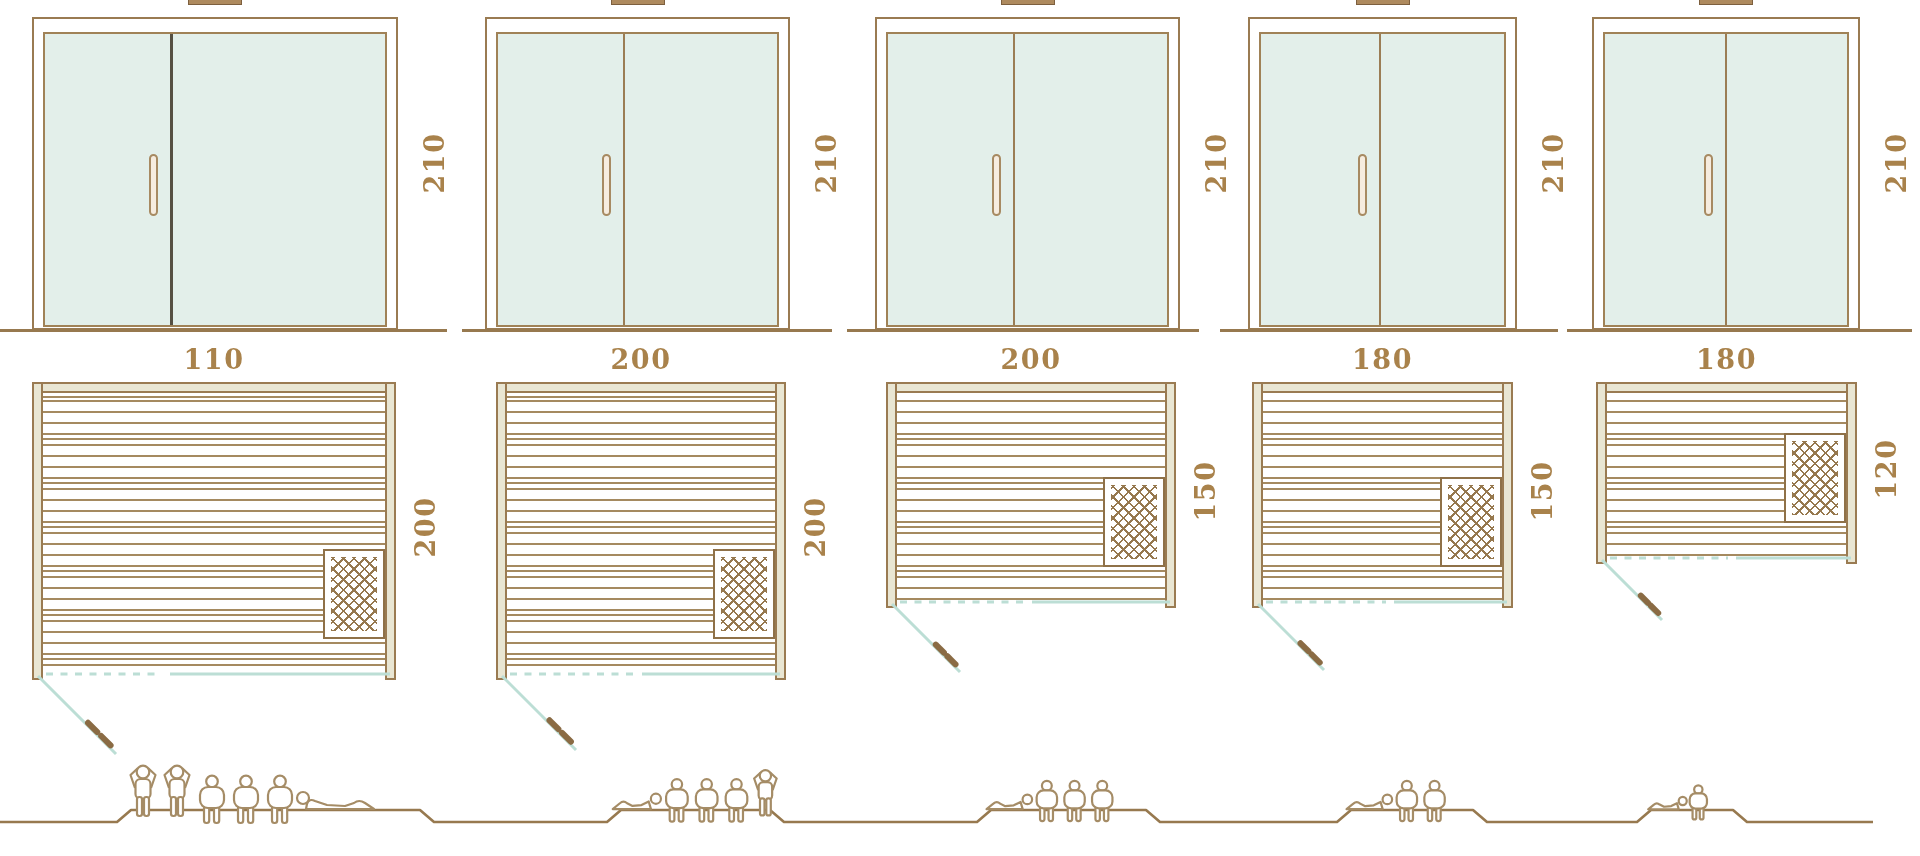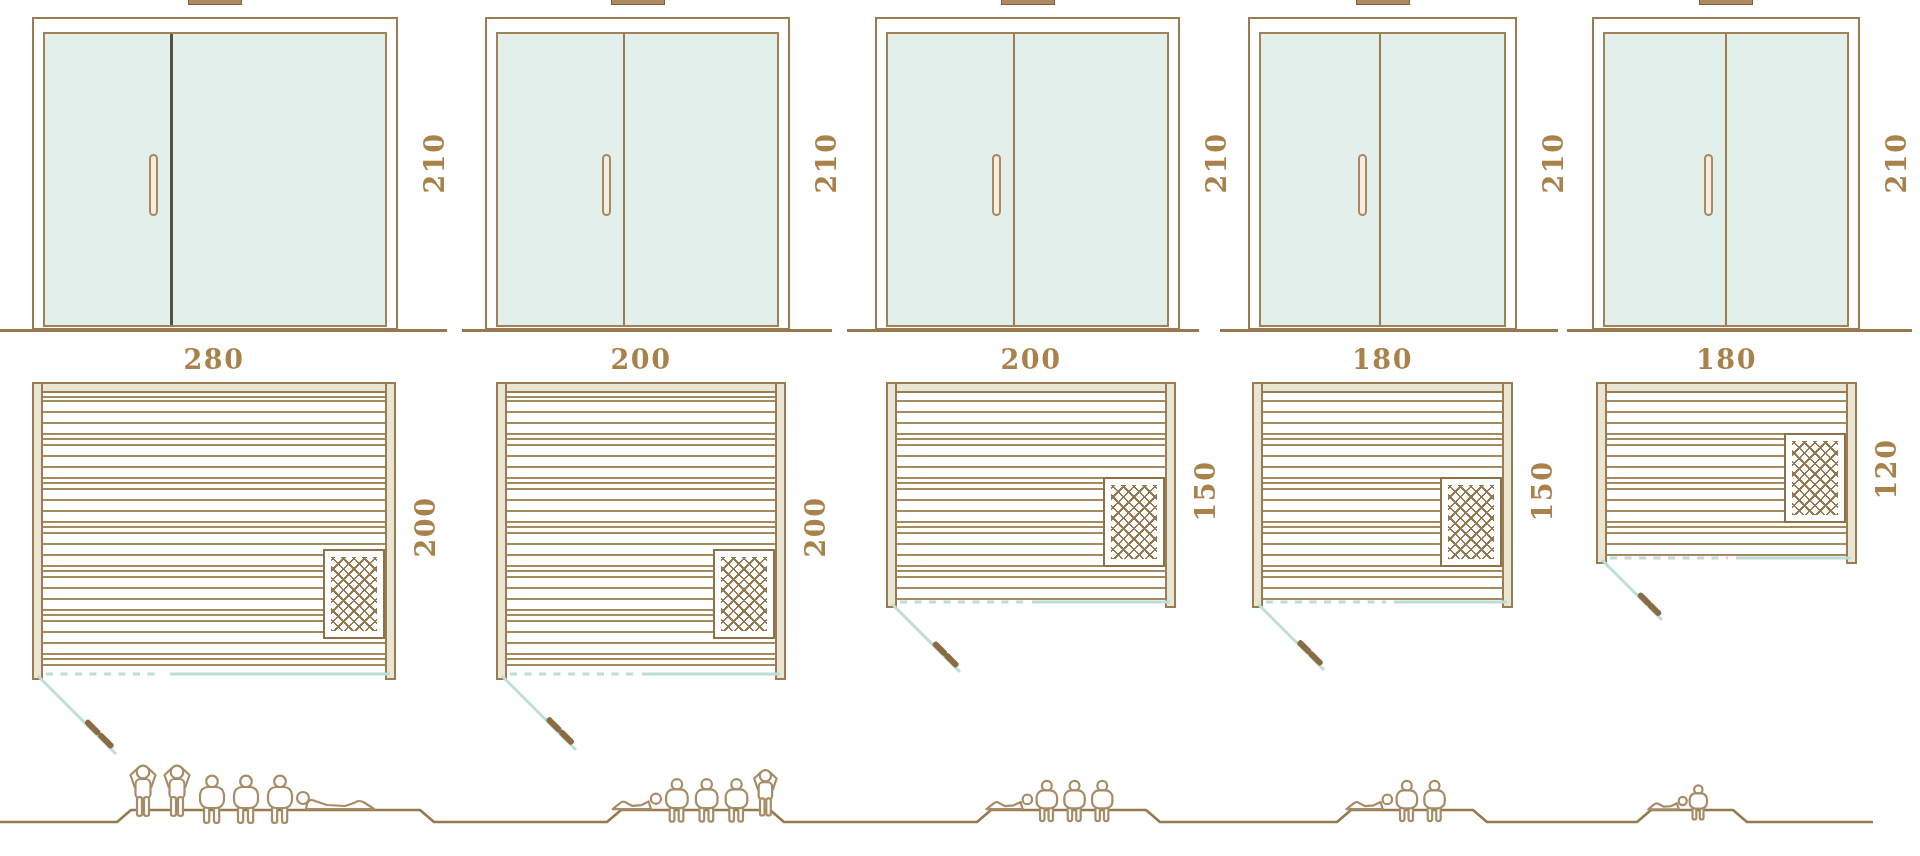--- a/index.html
+++ b/index.html
@@ -41,21 +41,21 @@
       </div>
     </div>
     <div class="abs door-vent" style="left: 188px; top: 0px; width: 54px; height: 5px; background: rgb(174, 138, 94);"></div>
     <div class="abs wall" style="left: 32px; top: 382px; width: 364px; height: 11px; background: rgb(233, 230, 211);"></div>
     <div class="abs wall" style="left: 32px; top: 382px; width: 11px; height: 298px; background: rgb(233, 230, 211);"></div>
     <div class="abs wall" style="left: 385px; top: 382px; width: 11px; height: 298px; background: rgb(233, 230, 211);"></div>
     <div class="abs plan-inner" style="left: 41px; top: 391px; width: 346px; height: 281px;"></div>
     <div class="abs heater" style="left: 323px; top: 549px; width: 62px; height: 90px;">
       <div class="heater-core"></div>
     </div>
-    <div class="abs dim dim-top" style="left: 32px; top: 344px; width: 364px; color: rgb(169, 130, 75);">280</div>
+    <div class="abs dim dim-top" style="left: 32px; top: 344px; width: 364px; color: rgb(169, 130, 75);">110</div>
     <div class="abs dim dim-rot" style="left: 403px; top: 131px; color: rgb(169, 130, 75);">210</div>
     <div class="abs dim dim-rot" style="left: 394px; top: 495px; color: rgb(169, 130, 75);">200</div>
     <div class="abs door-box" style="left: 485px; top: 17px; width: 305px; height: 313px;">
       <div class="door-glass" style="background: rgb(227, 239, 234);">
         <div class="door-divider" style="width: 2px; background: rgb(155, 125, 85); left: calc(45% - 1px);"></div>
         <div class="door-handle" style="background: rgb(246, 236, 223); left: calc(45% - 22px); top: calc(52% - 31px);"></div>
       </div>
     </div>
     <div class="abs door-vent" style="left: 610.5px; top: 0px; width: 54px; height: 5px; background: rgb(174, 138, 94);"></div>
     <div class="abs wall" style="left: 496px; top: 382px; width: 290px; height: 11px; background: rgb(233, 230, 211);"></div>

